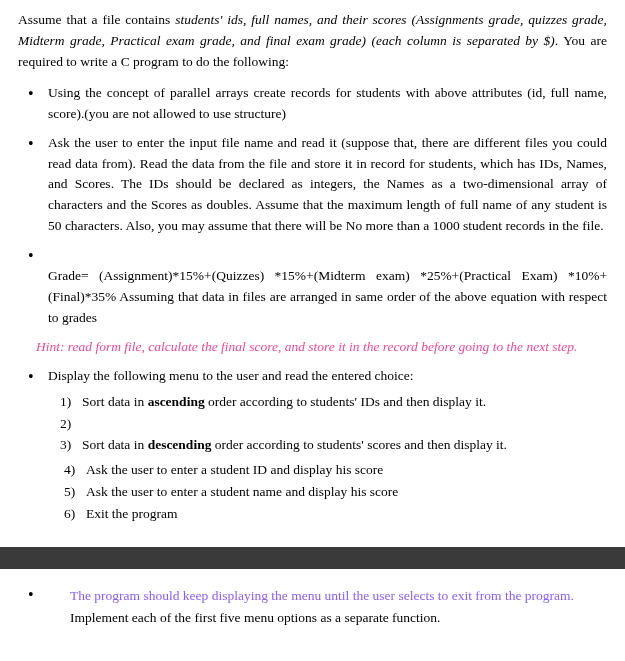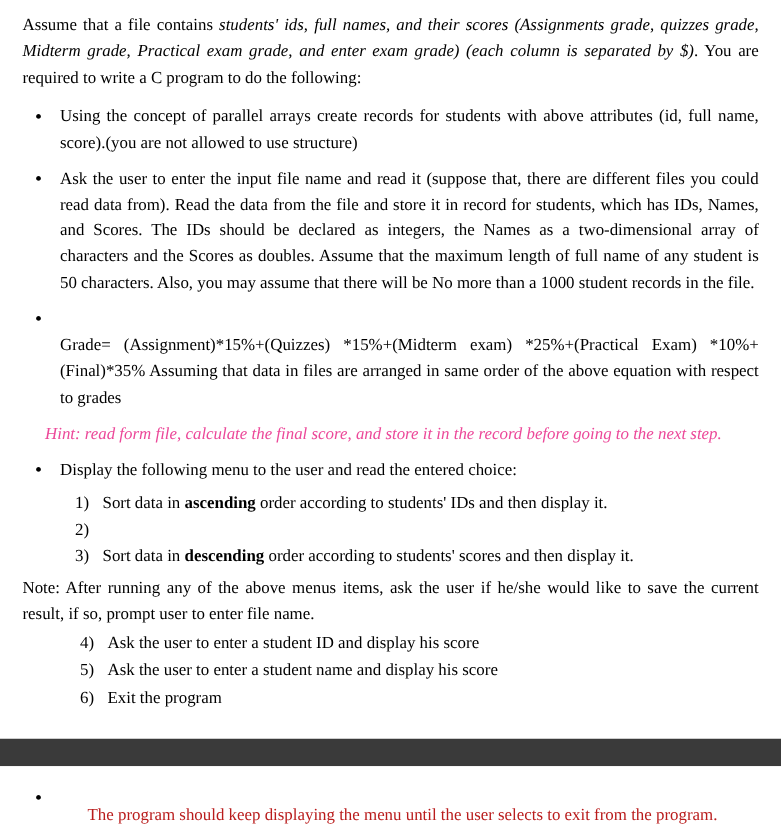--- a/index.html
+++ b/index.html
@@ -144,21 +144,21 @@
       line-height: 1.6;
       font-size: 13.5px;
     }
   </style>
 </head>
 <body>
 
 <div class="page">
   <div class="top-section">
     <p class="intro-text">
-      <span>Assume that a file contains </span><em>students' ids, full names, and their scores (Assignments grade, quizzes grade, Midterm grade, Practical exam grade, and enter exam grade) (each column is separated by $)</em><span>. You are required to write a C program to do the following:</span>
+      <span>Assume that a file contains </span><em>students' ids, full names, and their scores (Assignments grade, quizzes grade, Midterm grade, Practical exam grade, and final exam grade) (each column is separated by $)</em><span>. You are required to write a C program to do the following:</span>
     </p>
 
     <ul class="bullet-list">
 
       <li>
         <span class="bullet-dot">•</span>
         <span>
           <span>Using the concept of parallel arrays create records for students with above attributes (id, full name, score).</span><span class="red">(you are not allowed to use structure)</span>
         </span>
       </li>
@@ -192,21 +192,20 @@
         <li>
           <span class="num-label">2)</span>
         </li>
         <li>
           <span class="num-label">3)</span>
           <span>Sort data in <span class="bold underline">descending</span> order according to students' scores and then display it.</span>
         </li>
       </ol>
     </div>
 
-    <p class="note-line">Note: After running any of the above menus items, ask the user if he/she would like to save the current result, if so, prompt user to enter file name.</p>
 
     <ol class="numbered-list-2">
       <li>
         <span class="num-label-2">4)</span>
         <span>Ask the user to enter a student ID and display his score</span>
       </li>
       <li>
         <span class="num-label-2">5)</span>
         <span>Ask the user to enter a student name and display his score</span>
       </li>
@@ -217,20 +216,20 @@
     </ol>
   </div>
 
   <div class="divider-bar"></div>
 
   <div class="bottom-section">
     <ul class="bottom-bullet-list">
       <li>
         <span class="bullet-dot">•</span>
         <div class="bottom-inner">
-          <p style="color:#b91c1c;margin-top:12px;">The program should keep displaying the menu until the user selects to exit from the program.</p>
+          <p style="color:#8b5cf6;">The program should keep displaying the menu until the user selects to exit from the program.</p>
           <p>Implement each of the first five menu options as a separate function.</p>
 
         </div>
       </li>
     </ul>
   </div>
 </div>
 
 </body></html>

